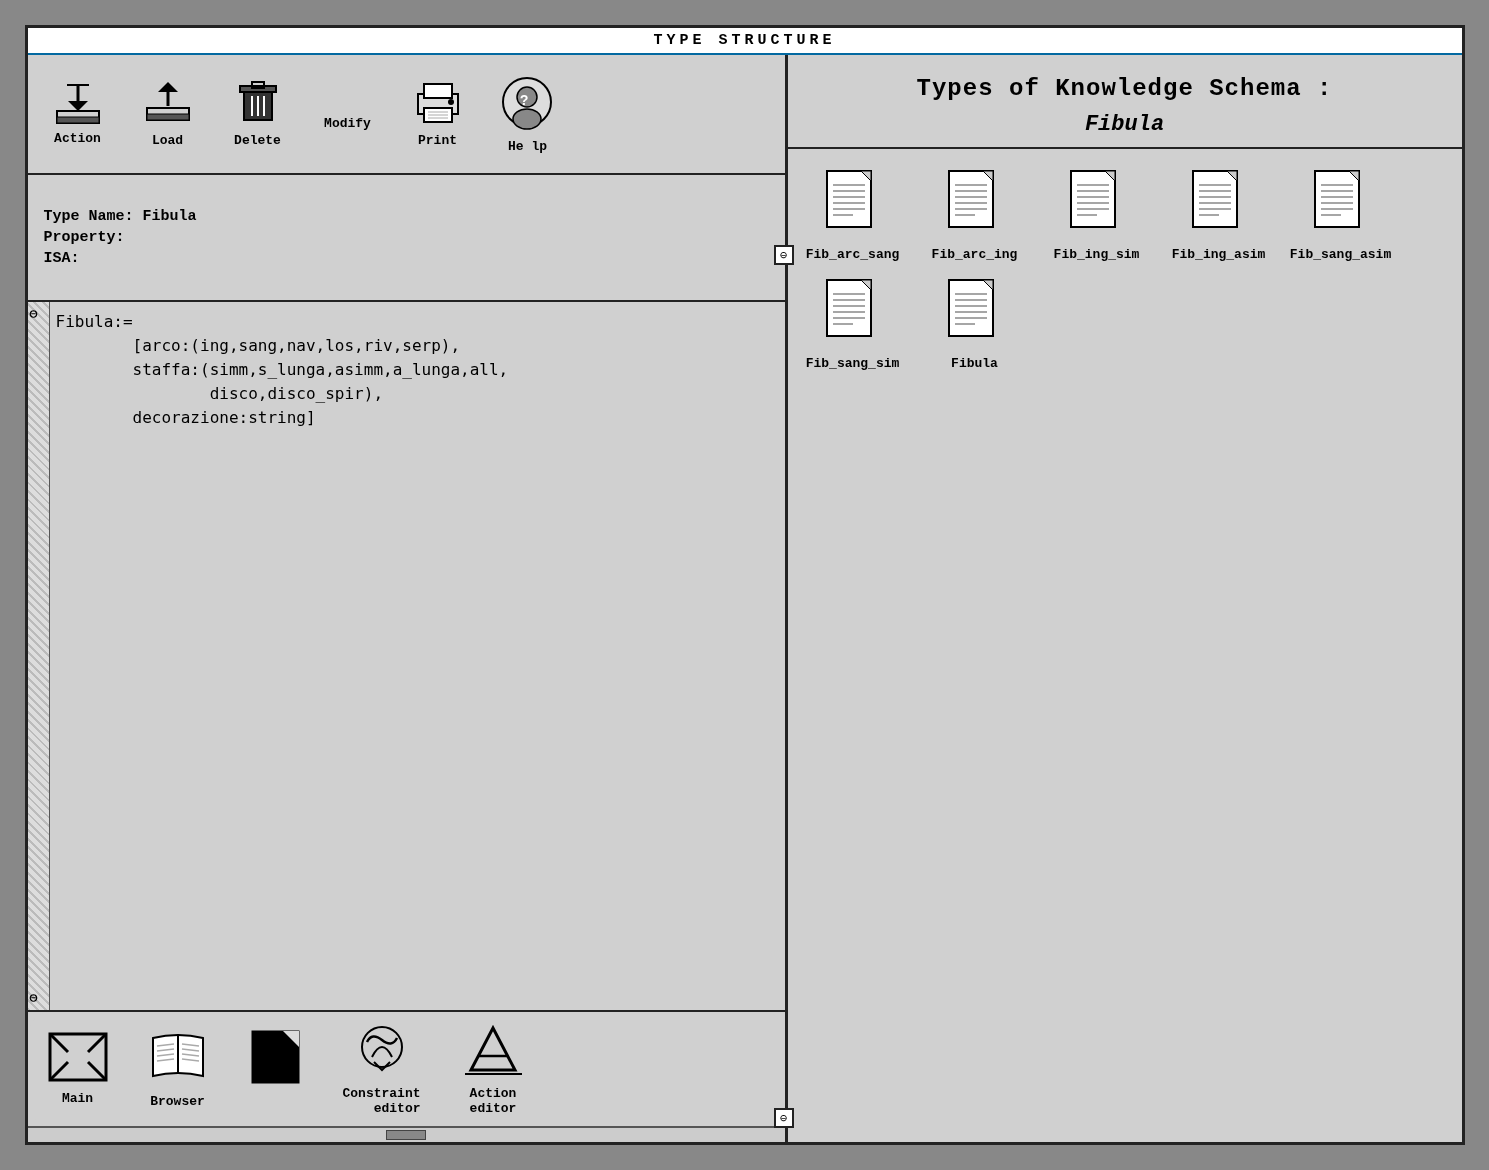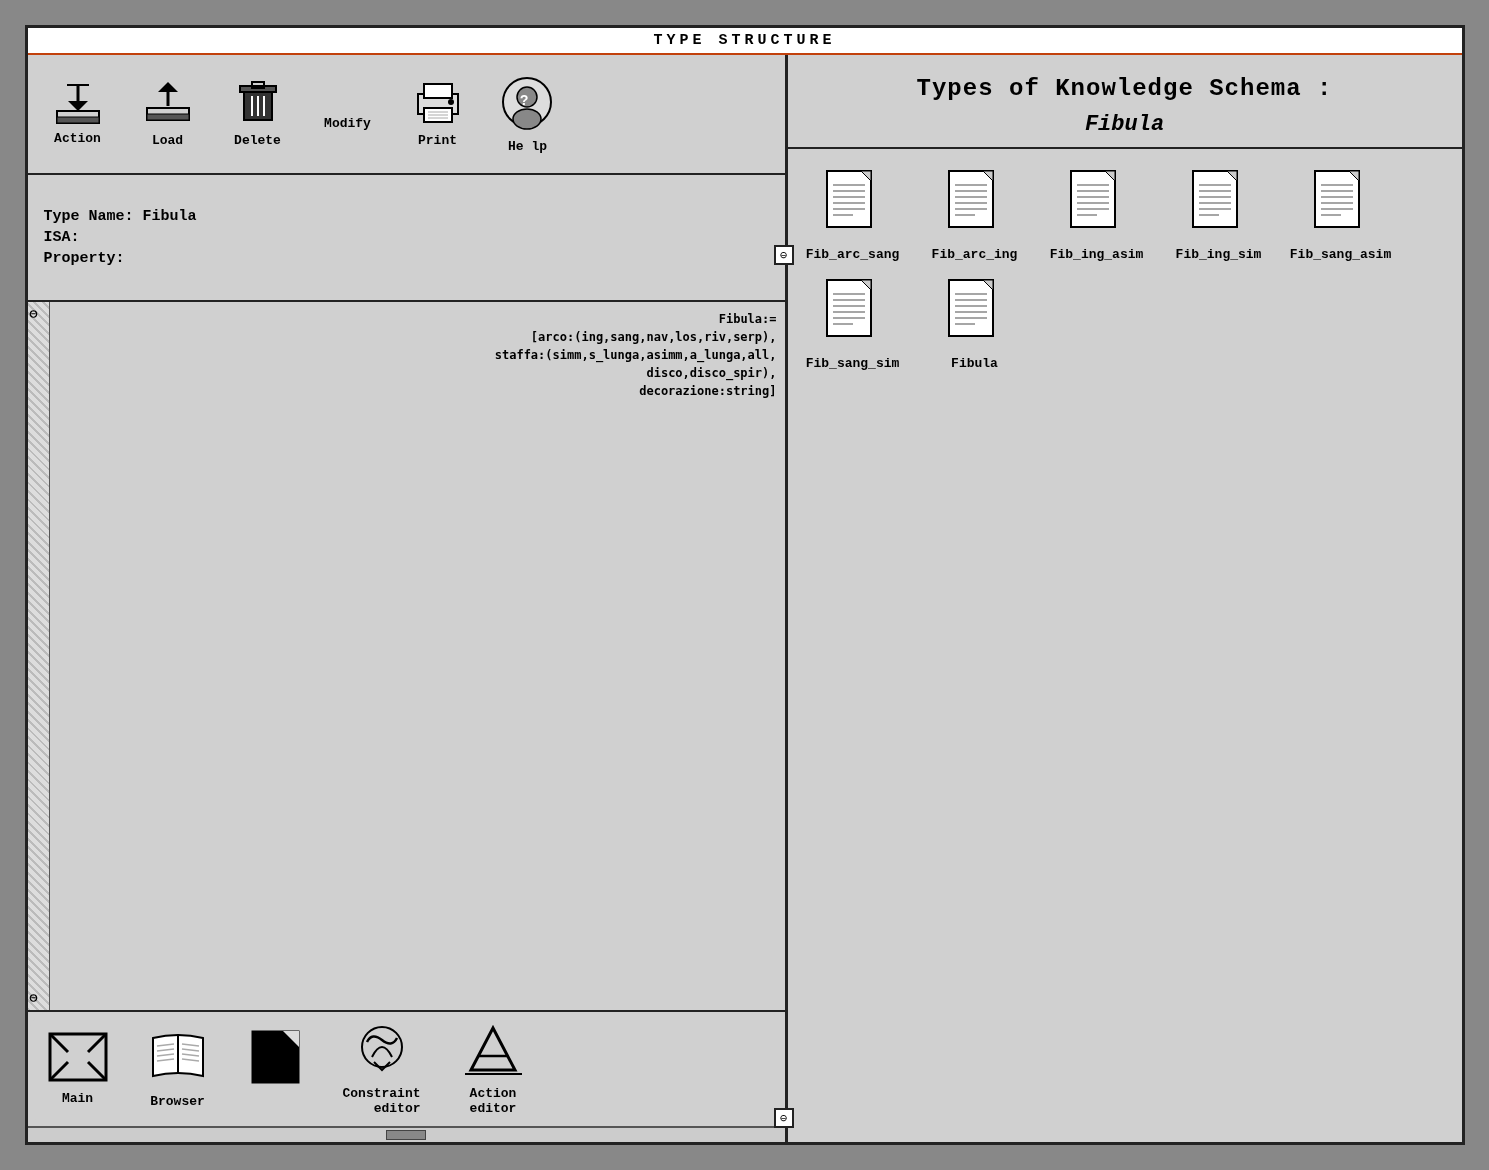--- a/index.html
+++ b/index.html
@@ -15,21 +15,21 @@
     .outer-window {
       width: 1440px;
       height: 1120px;
       background: #d0d0d0;
       border: 3px solid #222;
       display: flex;
       flex-direction: column;
     }
     .title-bar {
       background: #fff;
-      border-bottom: 2px solid #c2410c;
+      border-bottom: 2px solid #0369a1;
       text-align: center;
       padding: 4px 0;
       font-size: 15px;
       letter-spacing: 4px;
       font-weight: bold;
       font-family: 'Courier New', monospace;
     }
     .main-content {
       display: flex;
       flex: 1;
@@ -132,25 +132,24 @@
     }
     .code-bottom-marker {
       position: absolute;
       left: 2px; bottom: 4px;
       font-size: 13px;
       font-weight: bold;
       color: #000;
       z-index: 2;
     }
     .code-content {
-      font-weight: bold;
+      font-weight: normal;
       white-space: pre;
-      font-size: 12px;
+      font-size: 16px;
       line-height: 1.5;
-      text-align: right;
     }
 
     
     .bottom-toolbar {
       display: flex;
       align-items: center;
       padding: 10px 20px;
       background: #d0d0d0;
       gap: 40px;
       min-height: 110px;
@@ -366,24 +365,24 @@
         </div>
 
       </div>
 
       <div class="type-info">
         <p>
           <span>Type Name:</span>
           <span>Fibula</span>
         </p>
         <p>
-          <span>ISA:</span>
+          <span>Property:</span>
         </p>
         <p>
-          <span>Property:</span>
+          <span>ISA:</span>
         </p>
       </div>
 
       <div class="code-area" style="position:relative;">
         <div class="code-scroll-indicator">
           <span class="code-top-marker">⊖</span>
           <span class="code-bottom-marker">⊖</span>
         </div>
         <pre class="code-content">Fibula:=
         [arco:(ing,sang,nav,los,riv,serp),
@@ -526,37 +525,37 @@
               <rect x="4" y="2" width="44" height="56" fill="#fff" stroke="#000" stroke-width="2"></rect>
               <polygon points="38,2 48,12 48,2" fill="#ccc" stroke="#000" stroke-width="1"></polygon>
               <line x1="10" y1="16" x2="42" y2="16" stroke="#888" stroke-width="1.5"></line>
               <line x1="10" y1="22" x2="42" y2="22" stroke="#888" stroke-width="1.5"></line>
               <line x1="10" y1="28" x2="42" y2="28" stroke="#888" stroke-width="1.5"></line>
               <line x1="10" y1="34" x2="42" y2="34" stroke="#888" stroke-width="1.5"></line>
               <line x1="10" y1="40" x2="42" y2="40" stroke="#888" stroke-width="1.5"></line>
               <line x1="10" y1="46" x2="30" y2="46" stroke="#888" stroke-width="1.5"></line>
             </svg>
           </div>
-          <span class="schema-label">Fib_ing_asim</span>
+          <span class="schema-label">Fib_ing_sim</span>
         </div>
 
         <div class="schema-item">
           <div class="doc-icon">
             <svg viewBox="0 0 60 72" xmlns="http://www.w3.org/2000/svg">
               <rect x="4" y="2" width="44" height="56" fill="#fff" stroke="#000" stroke-width="2"></rect>
               <polygon points="38,2 48,12 48,2" fill="#ccc" stroke="#000" stroke-width="1"></polygon>
               <line x1="10" y1="16" x2="42" y2="16" stroke="#888" stroke-width="1.5"></line>
               <line x1="10" y1="22" x2="42" y2="22" stroke="#888" stroke-width="1.5"></line>
               <line x1="10" y1="28" x2="42" y2="28" stroke="#888" stroke-width="1.5"></line>
               <line x1="10" y1="34" x2="42" y2="34" stroke="#888" stroke-width="1.5"></line>
               <line x1="10" y1="40" x2="42" y2="40" stroke="#888" stroke-width="1.5"></line>
               <line x1="10" y1="46" x2="30" y2="46" stroke="#888" stroke-width="1.5"></line>
             </svg>
           </div>
-          <span class="schema-label">Fib_ing_sim</span>
+          <span class="schema-label">Fib_ing_asim</span>
         </div>
 
         <div class="schema-item">
           <div class="doc-icon">
             <svg viewBox="0 0 60 72" xmlns="http://www.w3.org/2000/svg">
               <rect x="4" y="2" width="44" height="56" fill="#fff" stroke="#000" stroke-width="2"></rect>
               <polygon points="38,2 48,12 48,2" fill="#ccc" stroke="#000" stroke-width="1"></polygon>
               <line x1="10" y1="16" x2="42" y2="16" stroke="#888" stroke-width="1.5"></line>
               <line x1="10" y1="22" x2="42" y2="22" stroke="#888" stroke-width="1.5"></line>
               <line x1="10" y1="28" x2="42" y2="28" stroke="#888" stroke-width="1.5"></line>

